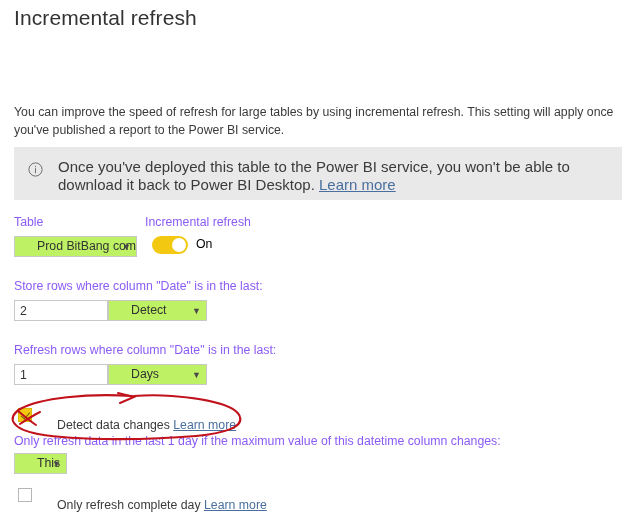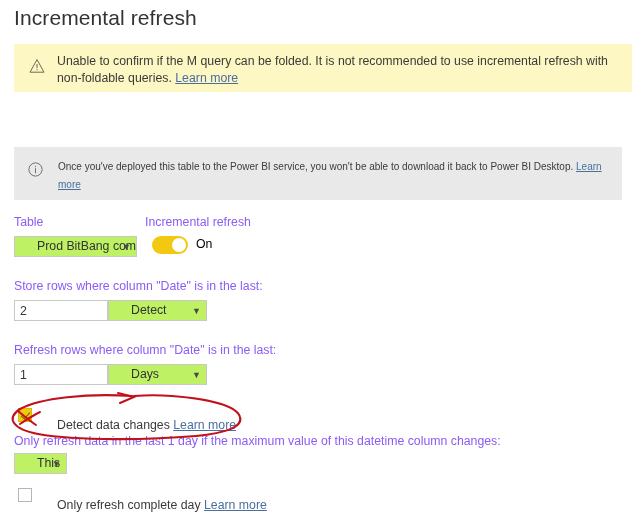--- a/index.html
+++ b/index.html
@@ -86,21 +86,21 @@
     left: 14px;
     top: 15px;
     width: 15px;
     height: 15px;
   }
   .info-text {
     position: absolute;
     left: 44px;
     top: 11px;
     right: 14px;
-    font-size: 10px;
+    font-size: 15px;
     line-height: 18px;
     color: #3b3b3b;
   }
 
   
   a.learn-more {
     color: #4a6f9e;
     text-decoration: underline;
     cursor: pointer;
   }
@@ -229,34 +229,22 @@
     pointer-events: none;
   }
 </style>
 </head>
 <body>
 
 <div class="page">
 
   <div class="page-title">Incremental refresh</div>
 
-  <div class="warning-banner">
-    <span class="banner-icon">
-      <svg width="16" height="16" viewBox="0 0 16 16">
-        <path d="M8 1.6 L15 14.2 L1 14.2 Z" fill="none" stroke="#6d6a56" stroke-width="1"></path>
-        <rect x="7.5" y="6" width="1" height="4.2" fill="#6d6a56"></rect>
-        <rect x="7.5" y="11.2" width="1" height="1.1" fill="#6d6a56"></rect>
-      </svg>
-    </span>
-    <div class="banner-text">
-      <span>Unable to confirm if the M query can be folded. It is not recommended to use incremental refresh with non-foldable queries.</span>
-      <a class="learn-more">Learn more</a>
-    </div>
-  </div>
-
+
+  <div class="intro-text">You can improve the speed of refresh for large tables by using incremental refresh. This setting will apply once you've published a report to the Power BI service.</div>
 
   <div class="info-banner">
     <span class="info-icon">
       <svg width="15" height="15" viewBox="0 0 15 15">
         <circle cx="7.5" cy="7.5" r="6.6" fill="none" stroke="#70706e" stroke-width="1"></circle>
         <rect x="7" y="6.2" width="1" height="5" fill="#70706e"></rect>
         <rect x="7" y="3.9" width="1" height="1.2" fill="#70706e"></rect>
       </svg>
     </span>
     <div class="info-text">

